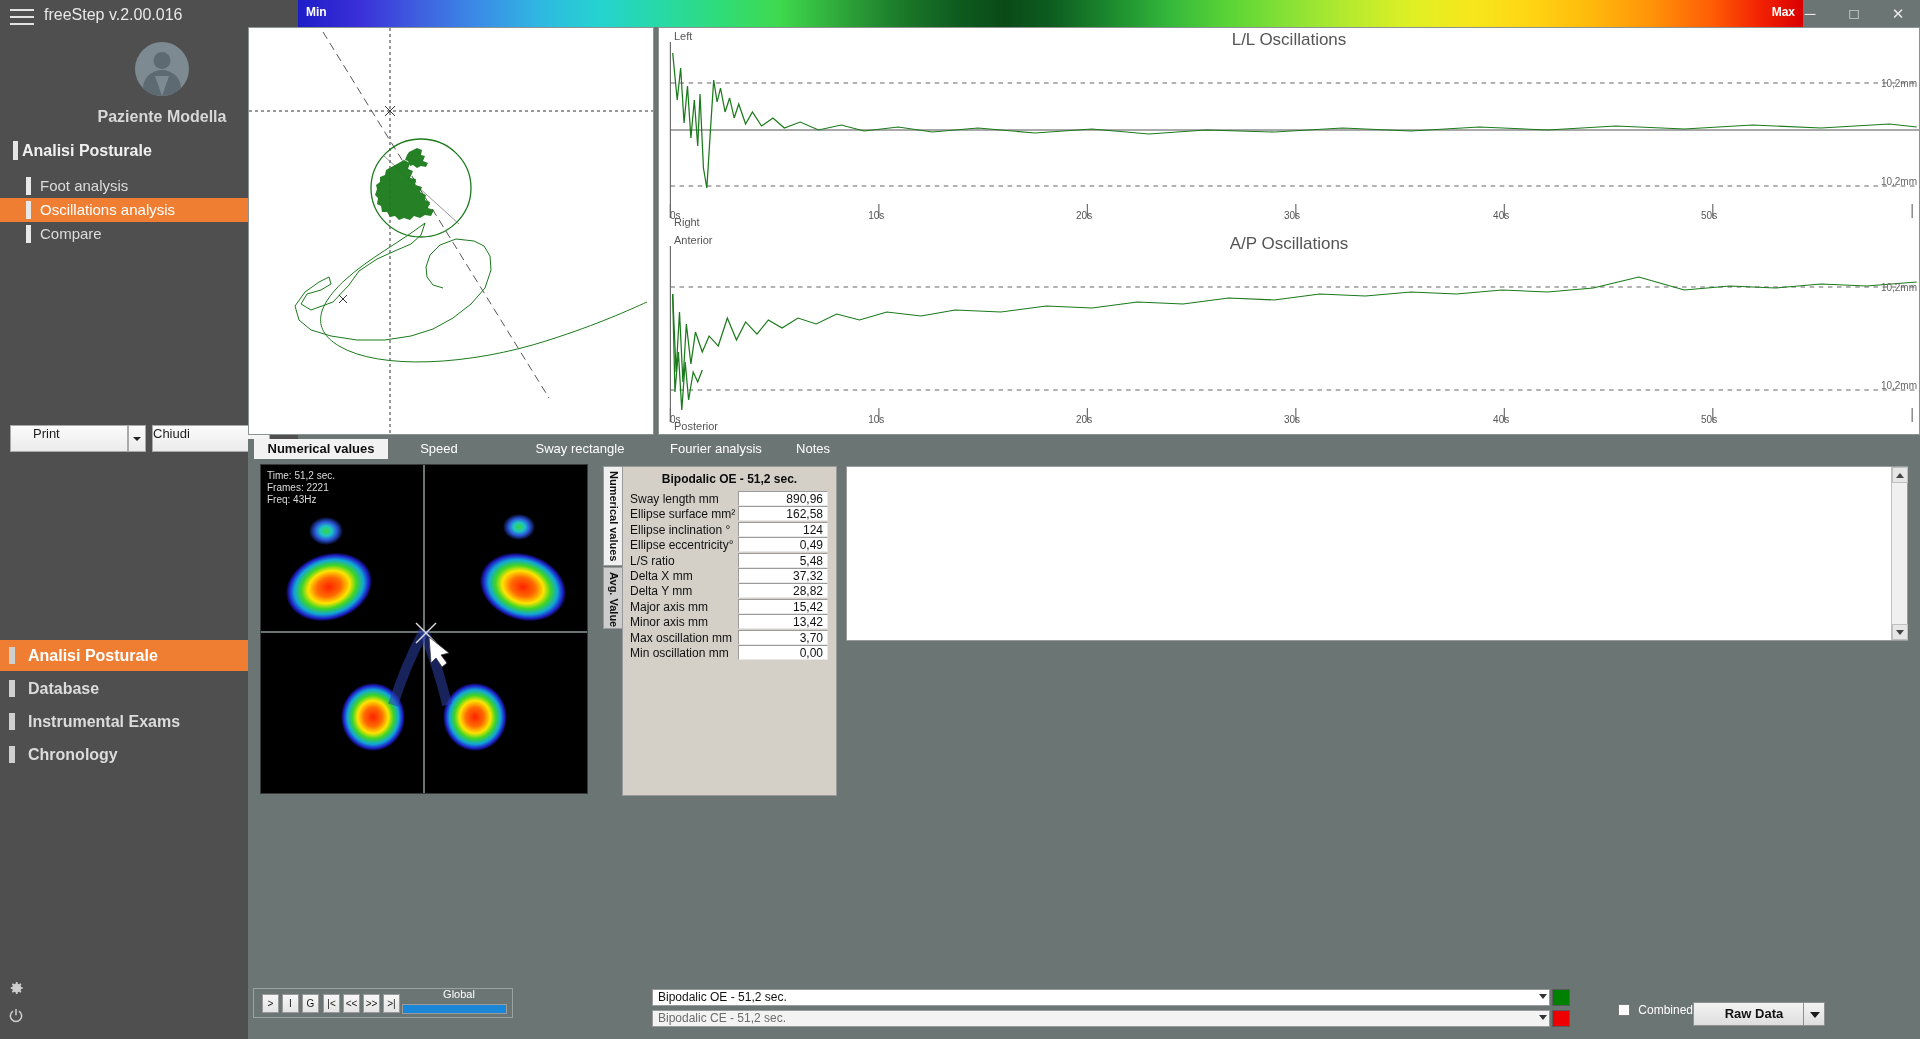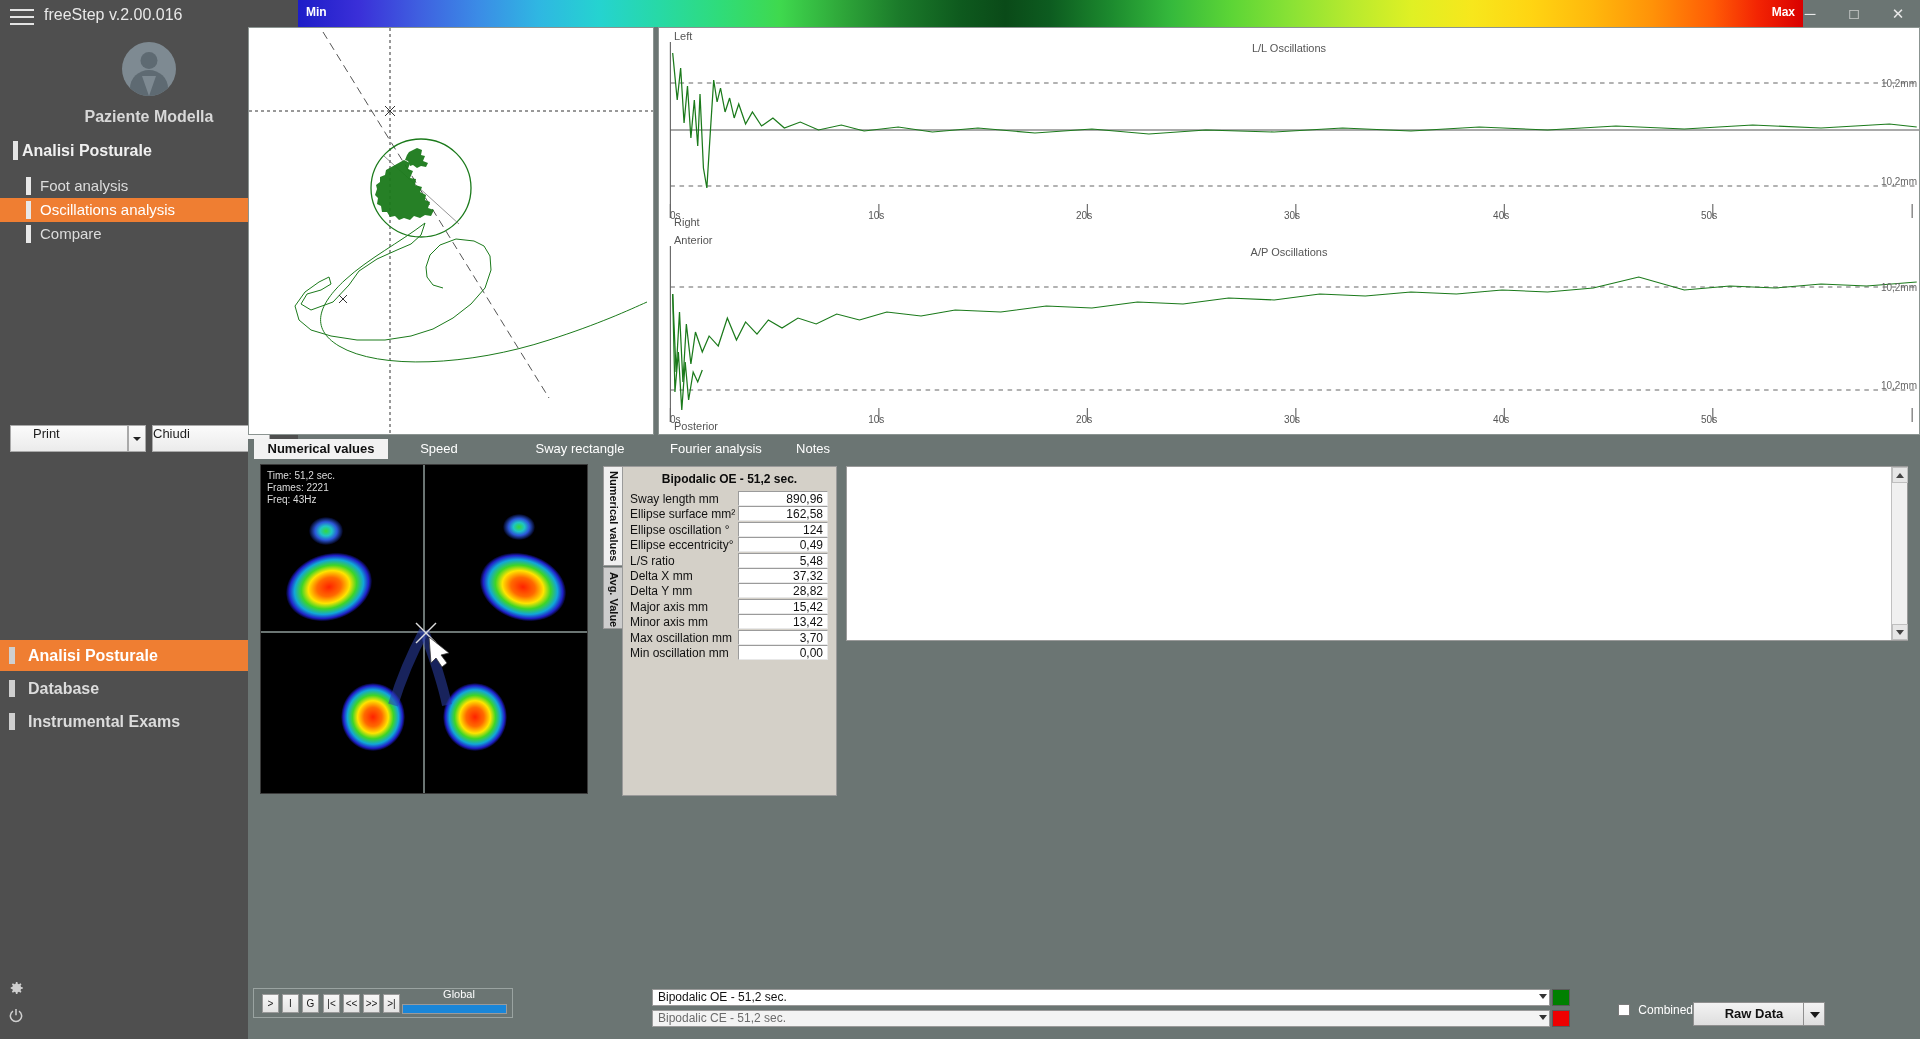--- a/index.html
+++ b/index.html
@@ -13,21 +13,21 @@
 
   
   #sidebar {
     position: absolute; left: 0; top: 0; width: 298px; height: 1039px;
     background: #4f4f4f; color: #d5d5d5;
   }
   .hamburger { position: absolute; left: 10px; top: 9px; width: 24px; height: 16px; cursor: pointer; }
   .hamburger span { display: block; height: 2px; background: #e3e3e3; margin-bottom: 5px; }
   .app-title { position: absolute; left: 44px; top: 6px; font-size: 16px; color: #e8e8e8; }
 
-  .avatar-wrap { position: absolute; left: 0; top: 42px; width: 298px; text-align: center; }
+  .avatar-wrap { position: absolute; left: 13px; top: 42px; width: 298px; text-align: center; }
   .avatar { width: 54px; height: 54px; border-radius: 50%; background: #7e8a92; display: inline-block; position: relative; overflow: hidden; }
   .avatar .head { position: absolute; left: 50%; top: 10px; transform: translateX(-50%); width: 17px; height: 17px; border-radius: 50%; background: #5e6a72; }
   .avatar .body { position: absolute; left: 50%; bottom: 0; transform: translateX(-50%); width: 38px; height: 26px; background: #5e6a72; border-radius: 50% 50% 0 0 / 70% 70% 0 0; }
   .avatar .collar { position: absolute; left: 50%; bottom: 0; transform: translateX(-50%); width: 14px; height: 20px; background: #7e8a92; clip-path: polygon(50% 100%, 0 0, 100% 0); }
   .patient-name { margin-top: 8px; font-size: 16px; font-weight: bold; color: #d8d8d8; }
 
   .section-title { position: absolute; left: 22px; top: 142px; font-size: 16px; font-weight: bold; color: #f0f0f0; }
   .section-bar { position: absolute; left: 13px; top: 141px; width: 5px; height: 19px; background: #e5e5e5; }
 
   .subnav { position: absolute; left: 0; top: 174px; width: 298px; }
@@ -75,21 +75,21 @@
   #win-max { right: 44px; }
   #win-close { right: 0; }
 
   
   #topzone { position: absolute; left: 248px; top: 27px; right: 0; height: 408px; }
 
   #cop-panel { position: absolute; left: 0; top: 0; width: 406px; height: 408px; background: #fff; border: 1px solid #8b9491; }
   #osc-panel { position: absolute; left: 410px; top: 0; right: 0; height: 408px; background: #fff; border: 1px solid #8b9491; }
 
   .osc-half { position: absolute; left: 0; right: 0; height: 204px; }
-  .osc-title { position: absolute; left: 0; right: 0; top: 2px; text-align: center; font-size: 11px; color: #555; margin-top: 12px; }
+  .osc-title { position: absolute; left: 0; right: 0; top: 2px; text-align: center; font-size: 17px; color: #555; }
   .osc-corner { position: absolute; font-size: 11px; color: #555; }
   .osc-scale { position: absolute; right: 2px; font-size: 10px; color: #666; }
 
   
   #tabbar { position: absolute; left: 248px; top: 439px; right: 0; height: 20px; background: #6b7573; }
   .tab { position: absolute; top: 0; height: 20px; line-height: 20px; font-size: 13px; color: #ffffff; text-align: center; cursor: pointer; }
   .tab.active { background: #f2f2f2; color: #101010; font-weight: bold; }
 
   
   #bottom { position: absolute; left: 248px; top: 459px; right: 0; bottom: 0; background: #6b7573; }
@@ -194,20 +194,24 @@
         <span class="tick"></span>
         <span>Analisi Posturale</span>
       </div>
       <div class="mainnav-item">
         <span class="tick"></span>
         <span>Database</span>
       </div>
       <div class="mainnav-item">
         <span class="tick"></span>
         <span>Instrumental Exams</span>
+      </div>
+      <div class="mainnav-item">
+        <span class="tick"></span>
+        <span>Chronology</span>
       </div>
     </div>
 
     <svg class="sb-gear" viewBox="0 0 24 24">
       <path fill="#cfcfcf" d="M12 8a4 4 0 100 8 4 4 0 000-8zm0 6a2 2 0 110-4 2 2 0 010 4z"></path>
       <path fill="#cfcfcf" d="M21 13v-2l-2.3-.4a7 7 0 00-.7-1.7l1.3-1.9-1.4-1.4-1.9 1.3a7 7 0 00-1.7-.7L13.9 4h-2l-.4 2.2a7 7 0 00-1.7.7L7.9 5.6 6.5 7l1.3 1.9a7 7 0 00-.7 1.7L5 11v2l2.1.4c.2.6.4 1.2.7 1.7l-1.3 1.9 1.4 1.4 1.9-1.3c.5.3 1.1.5 1.7.7l.4 2.2h2l.4-2.2c.6-.2 1.2-.4 1.7-.7l1.9 1.3 1.4-1.4-1.3-1.9c.3-.5.5-1.1.7-1.7L21 13z"></path>
     </svg>
     <svg class="sb-power" viewBox="0 0 24 24">
       <path fill="none" stroke="#cfcfcf" stroke-width="2" d="M8 5.5a7.5 7.5 0 108 0"></path>
       <line x1="12" y1="2.5" x2="12" y2="11" stroke="#cfcfcf" stroke-width="2"></line>
@@ -383,21 +387,21 @@
       <div style="margin-top:6px">
         <div class="valrow">
             <span class="vallabel">Sway length mm</span>
             <span class="valbox">890,96</span>
           </div>
         <div class="valrow">
             <span class="vallabel">Ellipse surface mm²</span>
             <span class="valbox">162,58</span>
           </div>
         <div class="valrow">
-            <span class="vallabel">Ellipse oscillation °</span>
+            <span class="vallabel">Ellipse inclination °</span>
             <span class="valbox">124</span>
           </div>
         <div class="valrow">
             <span class="vallabel">Ellipse eccentricity°</span>
             <span class="valbox">0,49</span>
           </div>
         <div class="valrow">
             <span class="vallabel">L/S ratio</span>
             <span class="valbox">5,48</span>
           </div>

